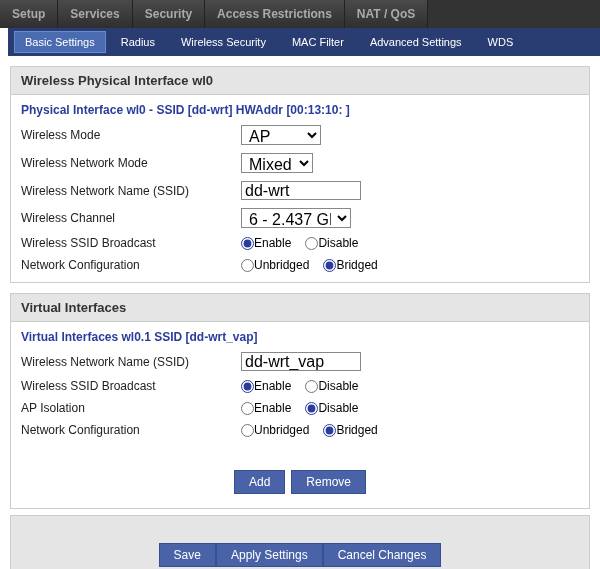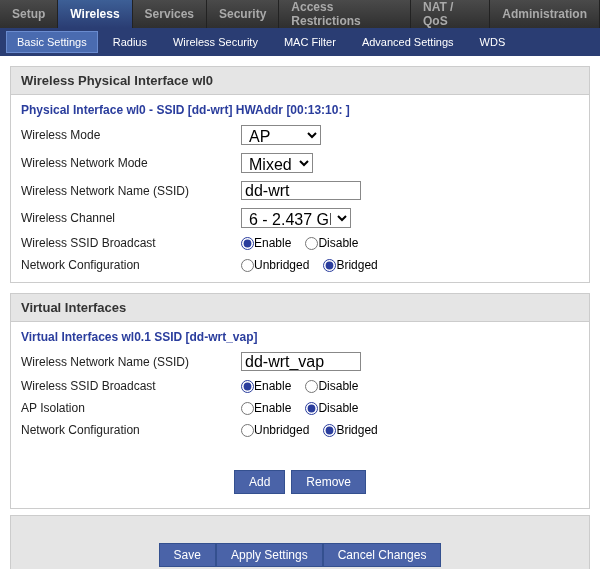--- a/index.html
+++ b/index.html
@@ -31,20 +31,21 @@
     background: linear-gradient(#3d5f96, #2a3d73);
     color: #fff;
   }
   
   .subnav {
     display: flex;
     background: #2a3d73;
     height: 28px;
     align-items: center;
     padding: 0 4px;
+    margin-left: 8px;
   }
   .subnav .stab {
     color: #fff;
     padding: 4px 10px;
     font-size: 11px;
     cursor: pointer;
     margin: 0 2px;
     border: 1px solid transparent;
   }
   .subnav .stab.active {
@@ -130,26 +131,24 @@
     display: flex;
     justify-content: center;
   }
   .spacer { height: 6px; }
 </style>
 </head>
 <body>
 
 <div class="topnav">
   <div class="tab">Setup</div>
-  <div class="tab active">Wireless</div>
   <div class="tab">Services</div>
   <div class="tab">Security</div>
   <div class="tab">Access Restrictions</div>
   <div class="tab">NAT / QoS</div>
-  <div class="tab">Administration</div>
 </div>
 
 <div class="subnav">
   <div class="stab active">Basic Settings</div>
   <div class="stab">Radius</div>
   <div class="stab">Wireless Security</div>
   <div class="stab">MAC Filter</div>
   <div class="stab">Advanced Settings</div>
   <div class="stab">WDS</div>
 </div>

